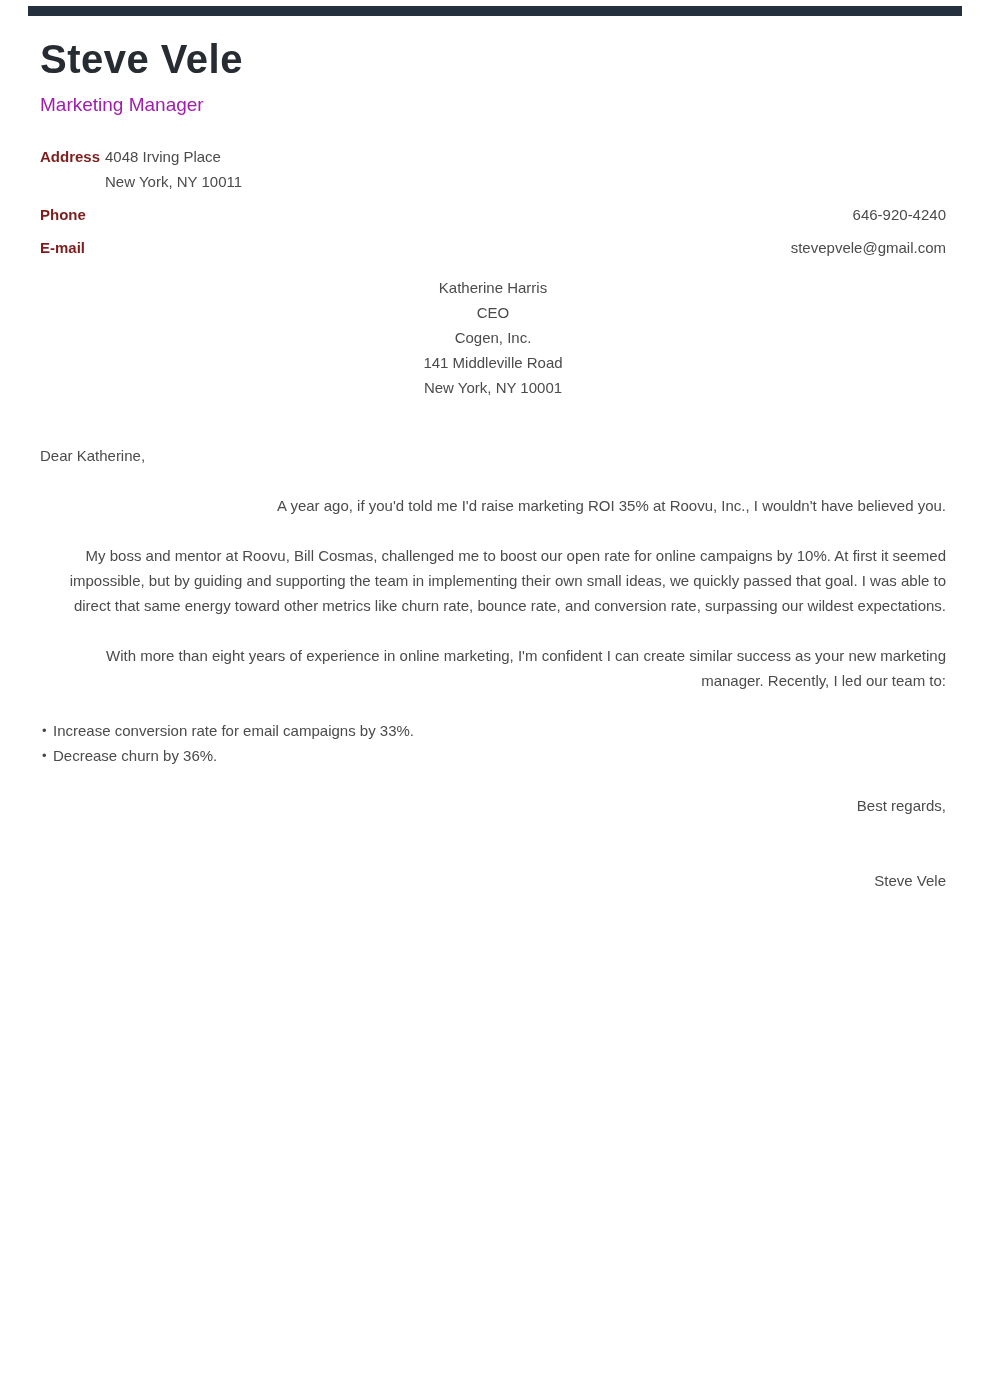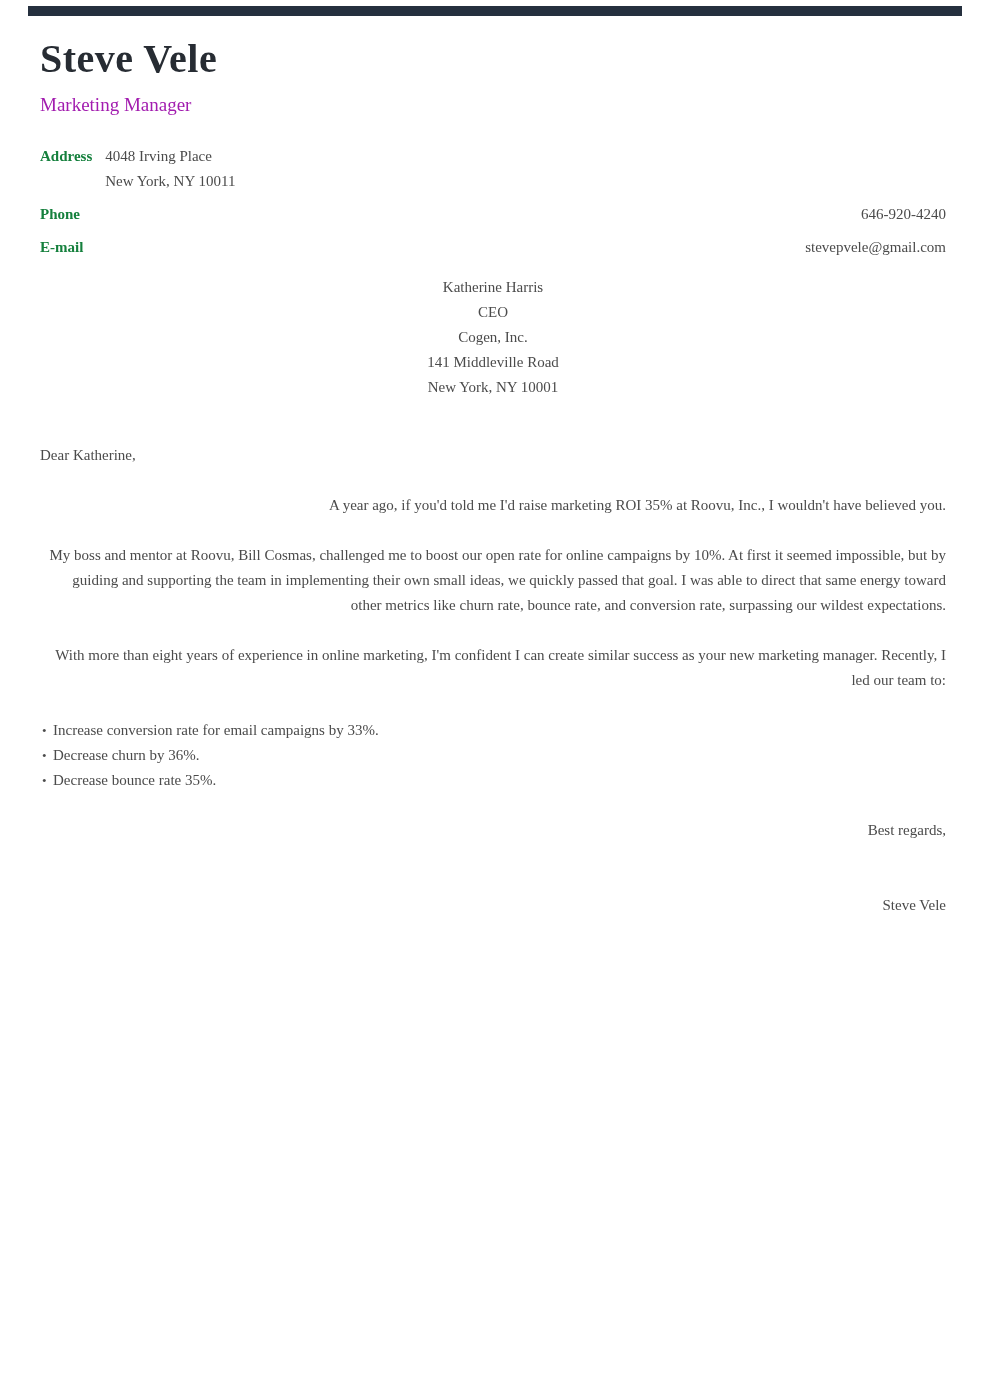--- a/index.html
+++ b/index.html
@@ -1,21 +1,21 @@
 <!DOCTYPE html>
 <html><head>
 <meta charset="utf-8">
 <style>
   html, body { margin: 0; padding: 0; background: #ffffff; }
   .page {
     position: relative;
     width: 990px;
     height: 1152px;
     background: #ffffff;
-    font-family: Liberation Serif, serif;
+    font-family: Liberation Sans, sans-serif;
     color: #4b4b4b;
     overflow: hidden;
   }
   .accent-bar {
     position: absolute;
     top: 6px;
     left: 28px;
     width: 934px;
     height: 10px;
     background: #25303e;
@@ -34,21 +34,21 @@
   .job-title {
     margin: 14px 0 0 0;
     font-size: 19px;
     line-height: 22px;
     font-weight: normal;
     color: #a21caf;
   }
   .contact { margin-top: 28px; font-size: 15px; }
   .contact-row { display: flex; line-height: 25px; }
   .contact-row + .contact-row { margin-top: 8px; justify-content: space-between; }
-  .contact-label { font-weight: bold; color: #15803d; margin-right: 13px; white-space: nowrap; }
+  .contact-label { font-weight: bold; color: #7f1d1d; margin-right: 5px; white-space: nowrap; }
   .contact-value { color: #4b4b4b; }
   .date-line { margin-top: 30px; font-size: 15px; line-height: 25px; }
   .recipient { margin-top: 15px; font-size: 15px; line-height: 25px; text-align: center; }
   .body-text { font-size: 15px; line-height: 25px; }
   .body-text p { margin: 25px 0 0 0; text-align: right; }
   .salutation { margin-top: 43px; font-size: 15px; line-height: 25px; }
   ul.bullet-list { margin: 25px 0 0 0; padding: 0; list-style: none; }
   ul.bullet-list li { position: relative; padding-left: 13px; line-height: 25px; }
   ul.bullet-list li::before {
     content: "\2022";
@@ -100,21 +100,20 @@
     <div class="salutation">Dear Katherine,</div>
 
     <div class="body-text">
       <p>A year ago, if you'd told me I'd raise marketing ROI 35% at Roovu, Inc., I wouldn't have believed you.</p>
       <p>My boss and mentor at Roovu, Bill Cosmas, challenged me to boost our open rate for online campaigns by 10%. At first it seemed impossible, but by guiding and supporting the team in implementing their own small ideas, we quickly passed that goal. I was able to direct that same energy toward other metrics like churn rate, bounce rate, and conversion rate, surpassing our wildest expectations.</p>
       <p>With more than eight years of experience in online marketing, I'm confident I can create similar success as your new marketing manager. Recently, I led our team to:</p>
 
       <ul class="bullet-list">
         <li>Increase conversion rate for email campaigns by 33%.</li>
         <li>Decrease churn by 36%.</li>
-        <li>Decrease bounce rate 35%.</li>
       </ul>
 
       <p>Best regards,</p>
       <p class="spacer-large">Steve Vele</p>
     </div>
 
   </div>
 </div>
 
 </body></html>

